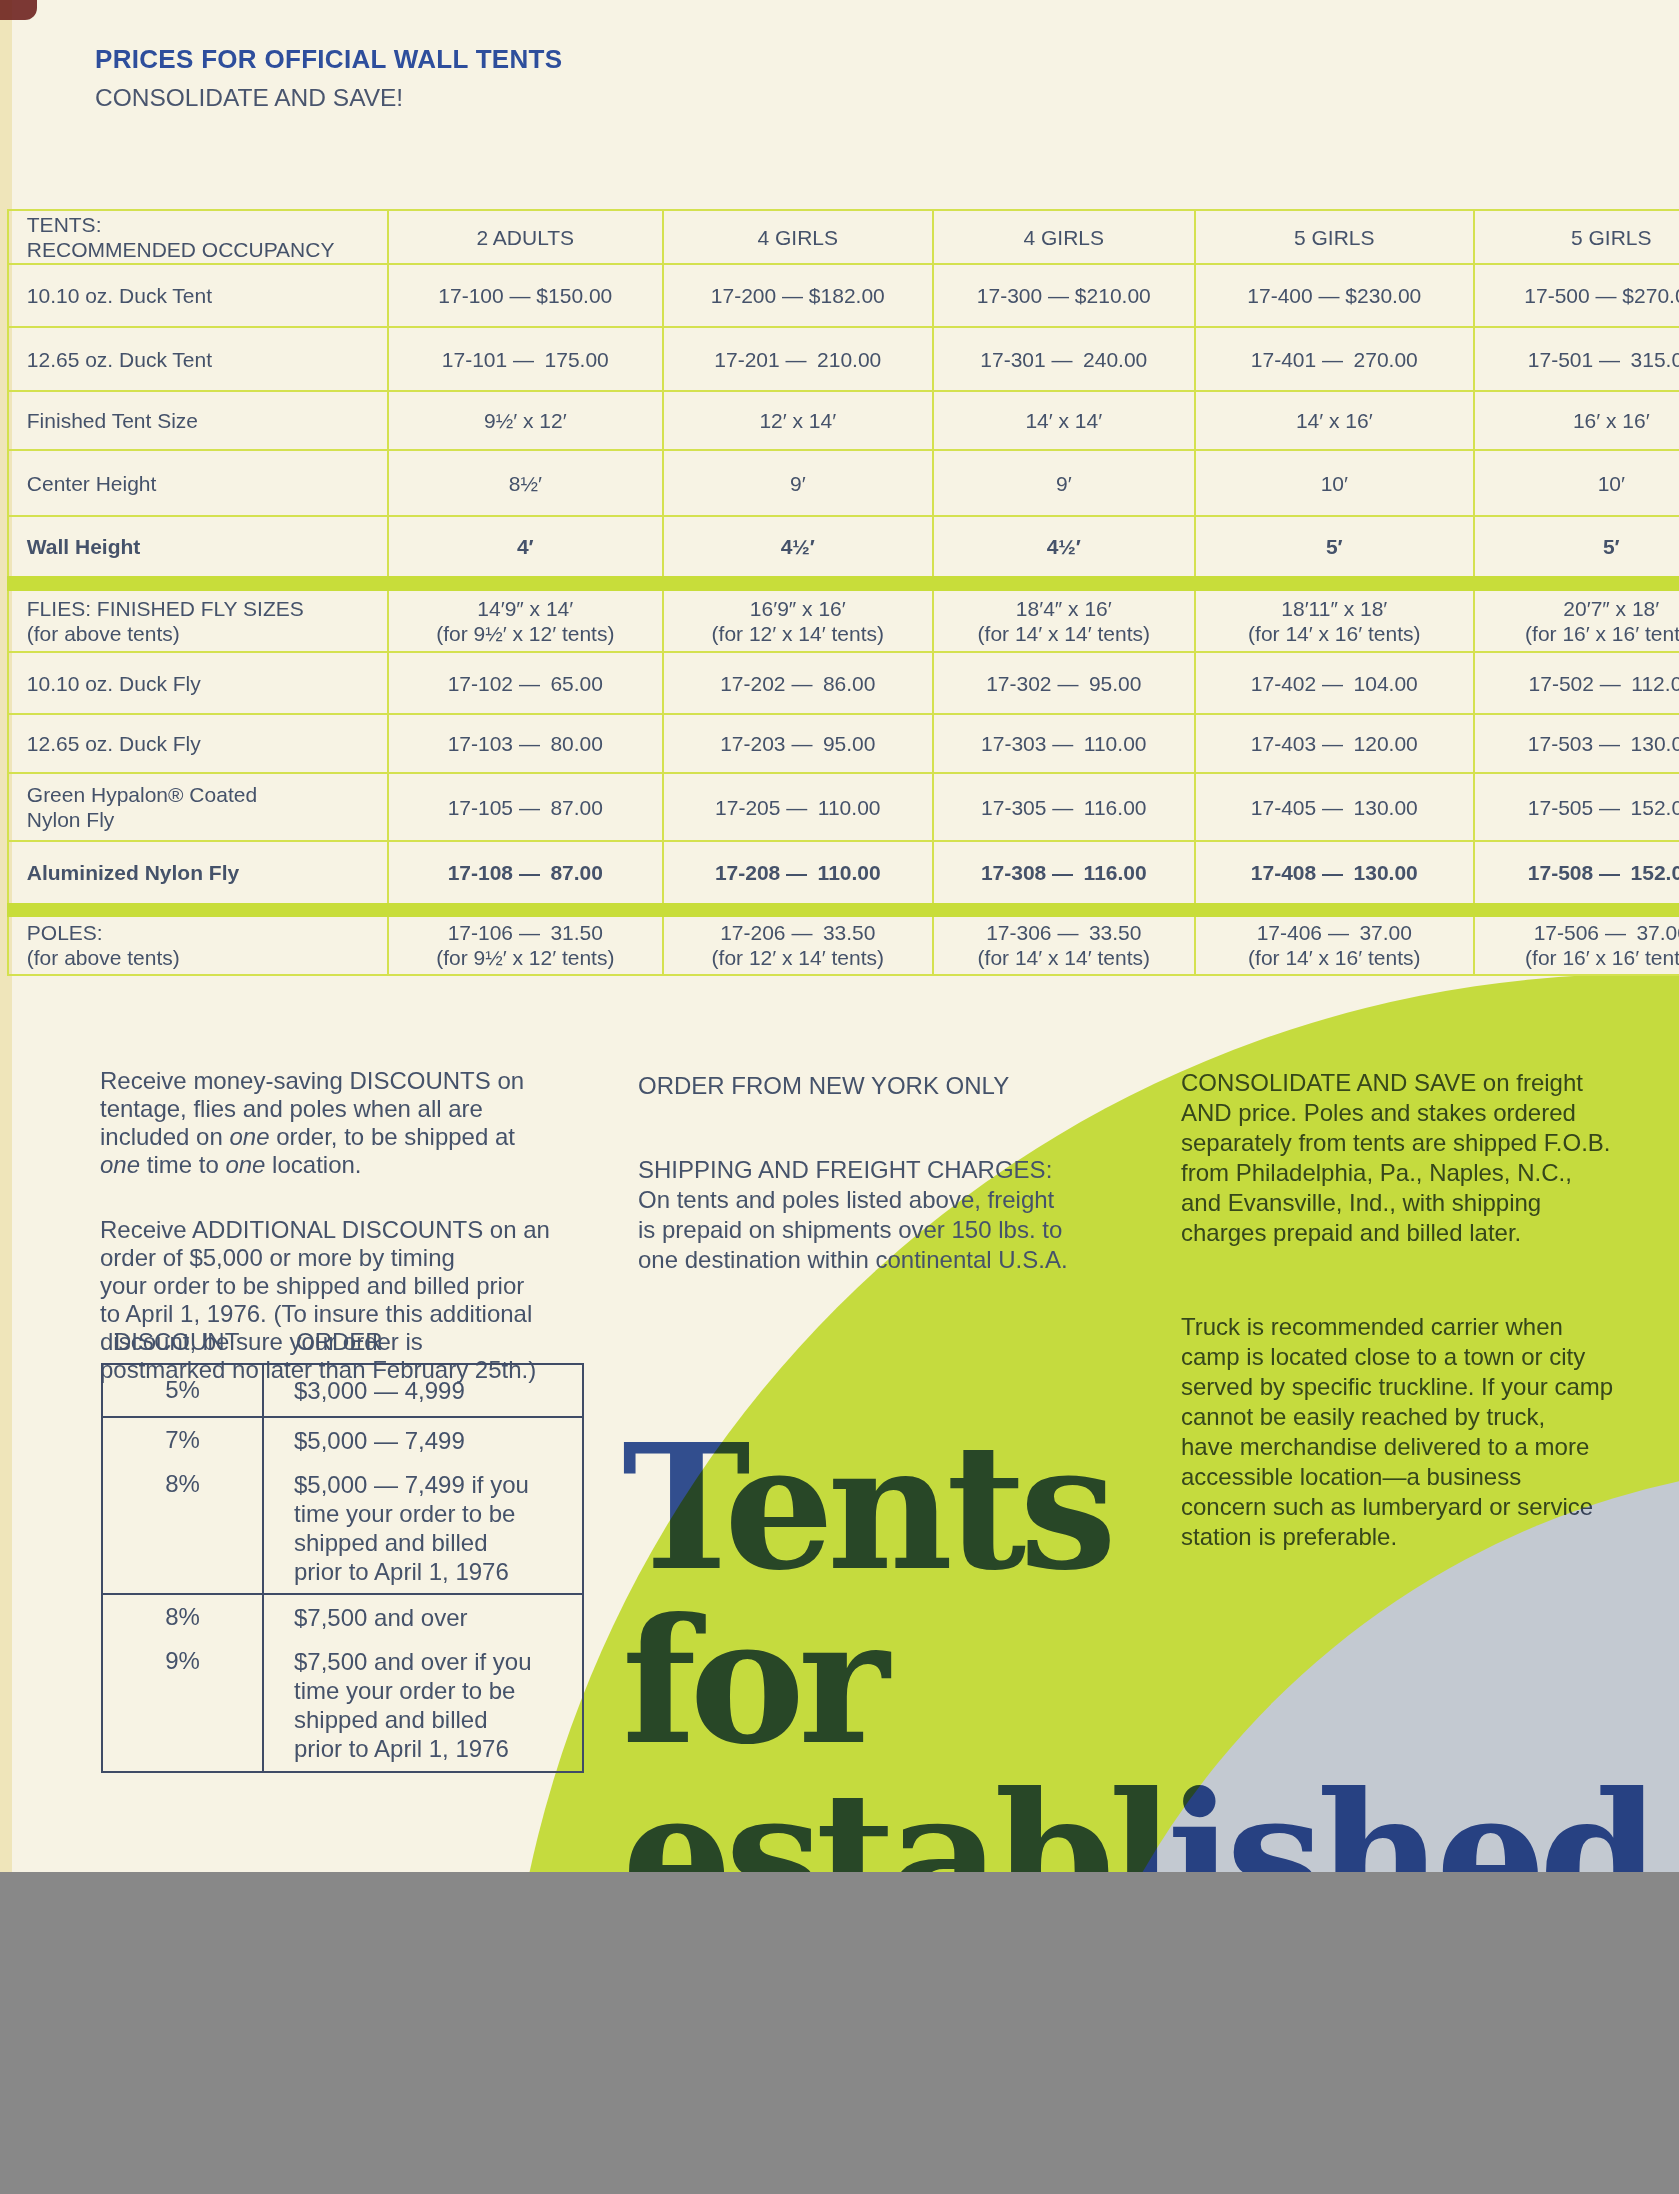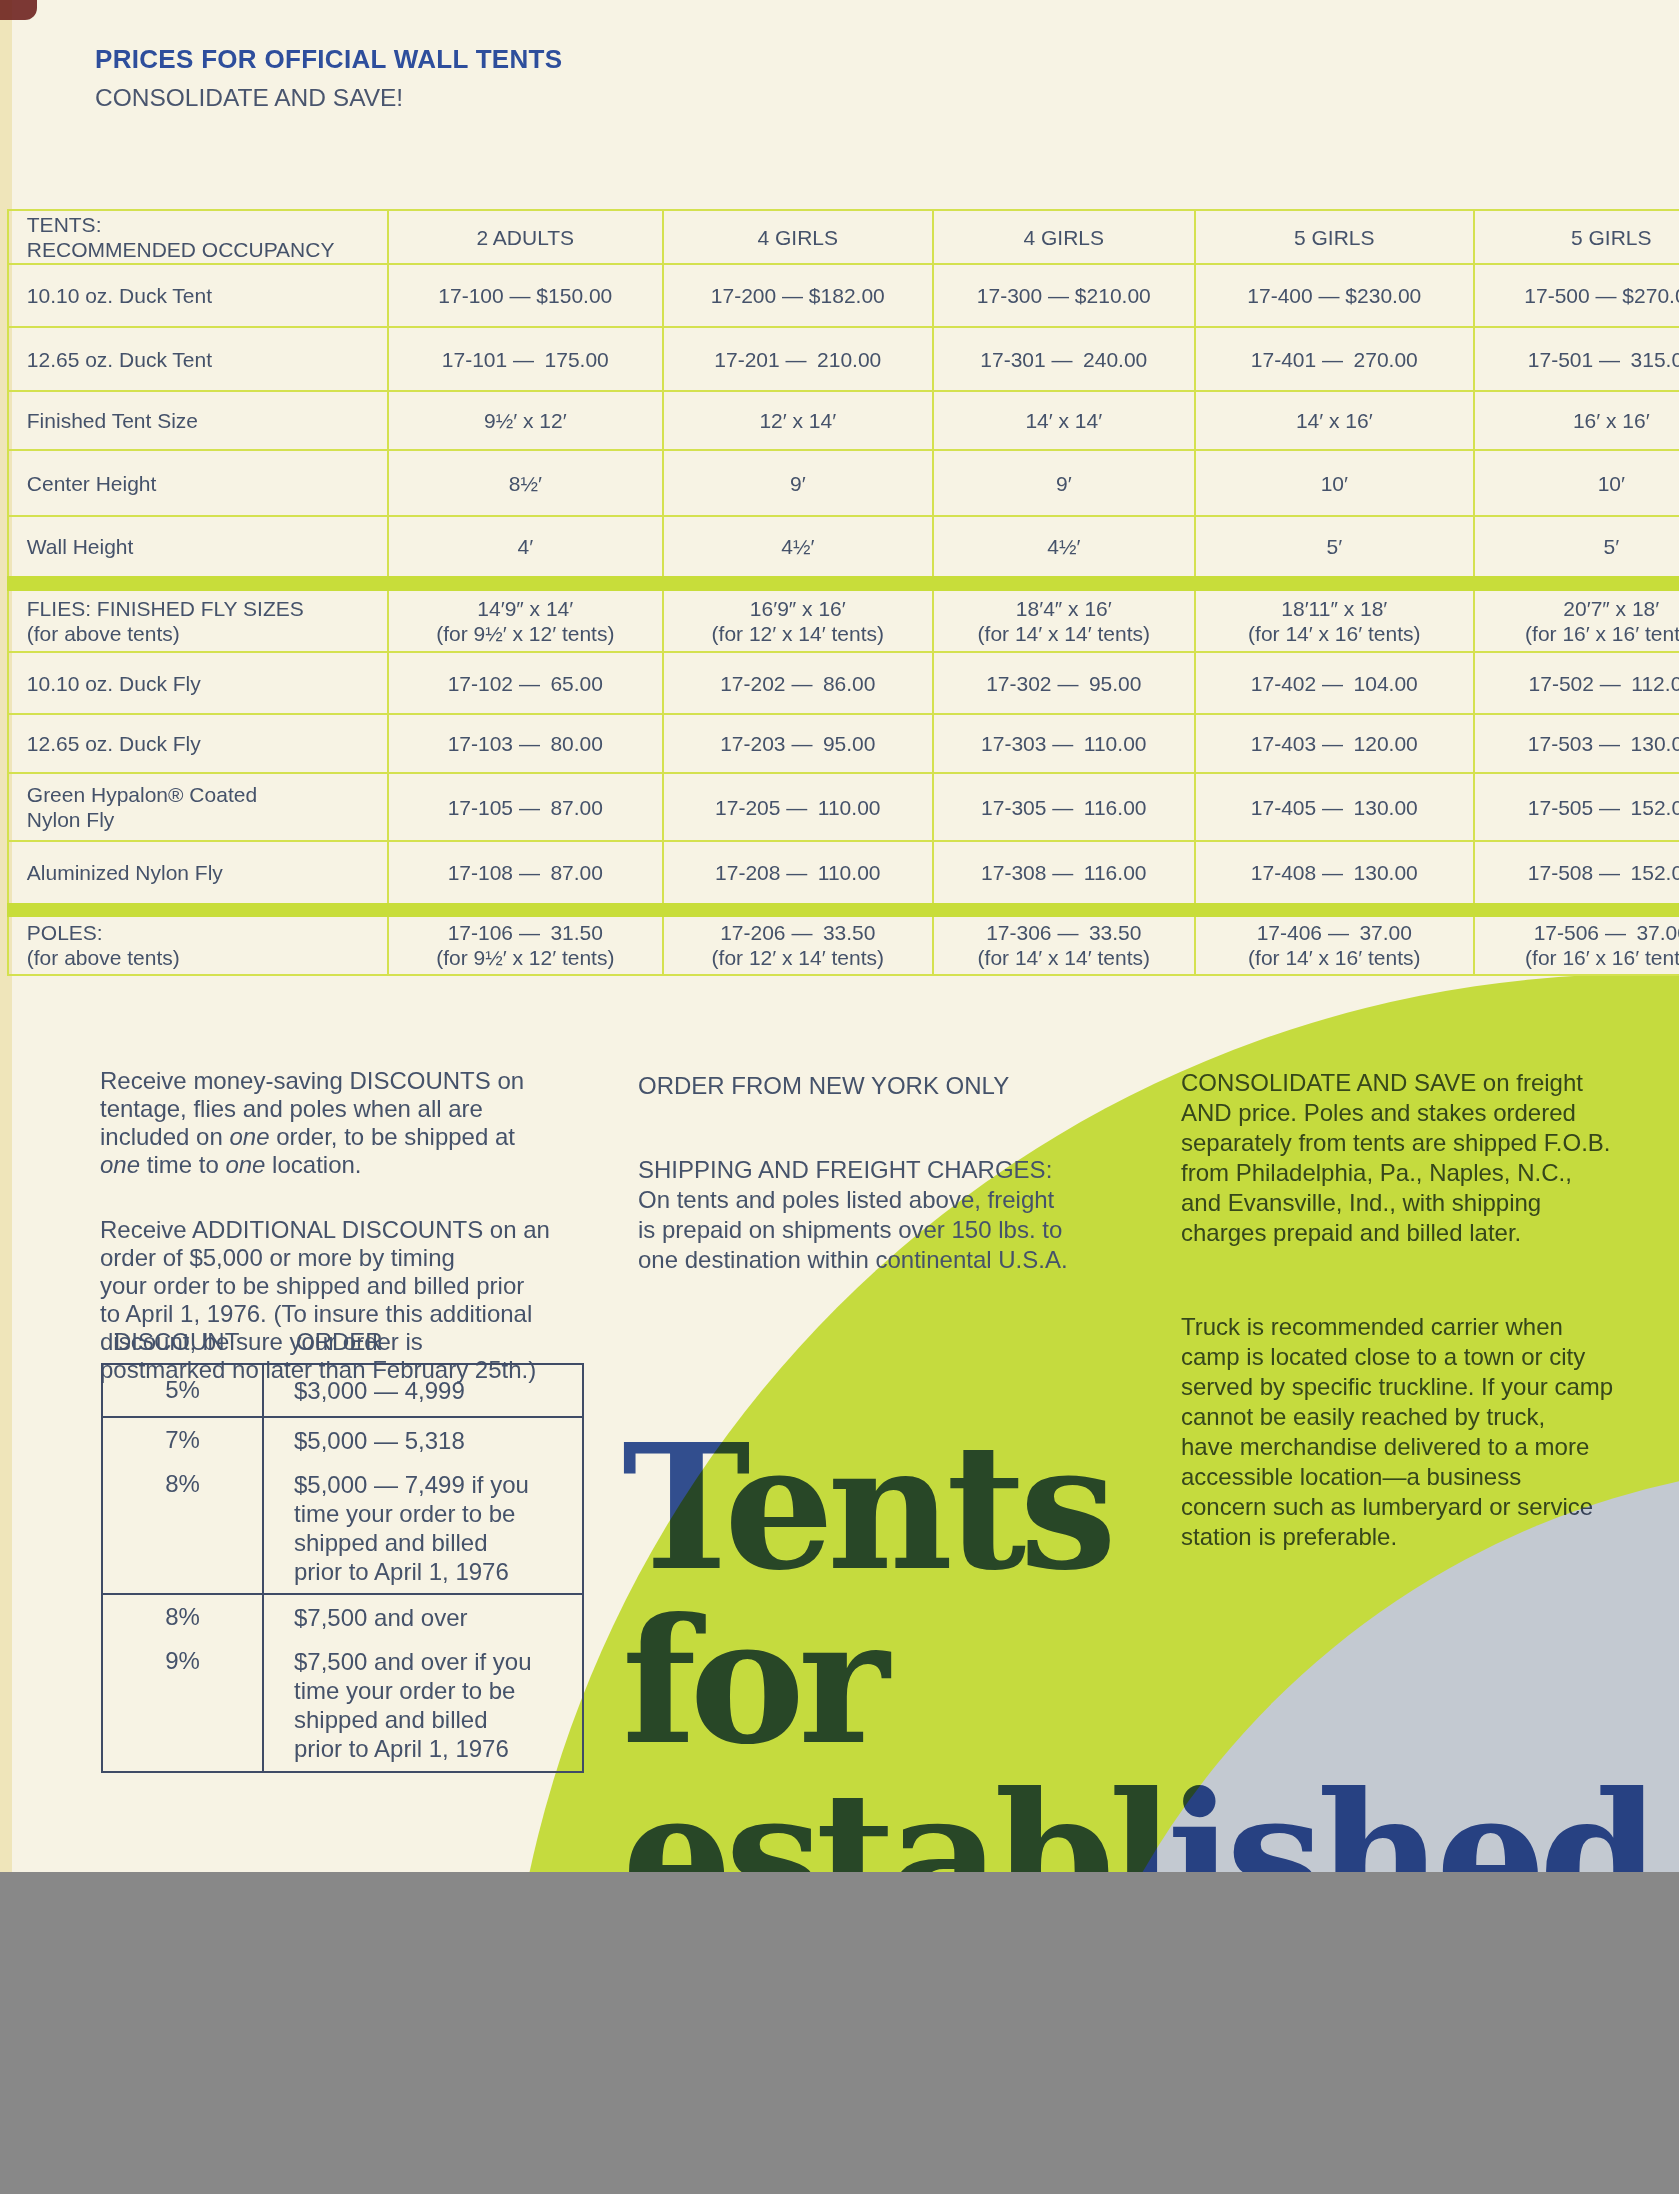--- a/index.html
+++ b/index.html
@@ -25,21 +25,21 @@
   .page-header .sub{font-size:24.5px;color:#49556e;line-height:32px;}
 
   
   #price-table{position:absolute;left:6.8px;top:209px;width:1742px;border-collapse:separate;border-spacing:0;table-layout:fixed;}
   #price-table td{box-sizing:border-box;border-right:2.5px solid #d4e14f;border-bottom:2.5px solid #d4e14f;
     font-size:21px;line-height:25px;white-space:pre-line;vertical-align:middle;color:#45526a;}
   #price-table tr.head td{border-top:2.5px solid #d4e14f;}
   #price-table td:first-child{border-left:2.5px solid #d4e14f;}
   #price-table td.lbl{text-align:left;padding-left:18px;}
   #price-table td.val{text-align:center;}
-  #price-table tr.noline td{border-bottom:none;}
+  #price-table tr.noline td{border-bottom:none;font-weight:bold;}
   #price-table tr.band td{border:none;background:#c8dd3a;padding:0;}
 
   
   .tcol{position:absolute;font-size:24px;white-space:pre-line;}
   .col1{left:100px;top:1039px;width:507px;line-height:28px;}
   .col1 .para{margin:0 0 9.3px 0;}
   .col1 .it{font-style:italic;}
   .col2{left:638px;top:1041px;width:524px;line-height:30px;}
   .col2 .para{margin:0 0 24px 0;}
   .col3{left:1181px;top:1038px;width:498px;line-height:30px;mix-blend-mode:multiply;}
@@ -234,21 +234,21 @@
   <div id="discount-table">
       <div class="dgroup single">
         <div class="dentry">
           <div class="dpct">5%</div>
           <div class="dtext">$3,000 — 4,999</div>
         </div>
       </div>
       <div class="dgroup">
         <div class="dentry">
           <div class="dpct">7%</div>
-          <div class="dtext">$5,000 — 5,318</div>
+          <div class="dtext">$5,000 — 7,499</div>
         </div>
         <div class="dentry">
           <div class="dpct">8%</div>
           <div class="dtext">$5,000 — 7,499 if you
 time your order to be
 shipped and billed
 prior to April 1, 1976</div>
         </div>
       </div>
       <div class="dgroup">

